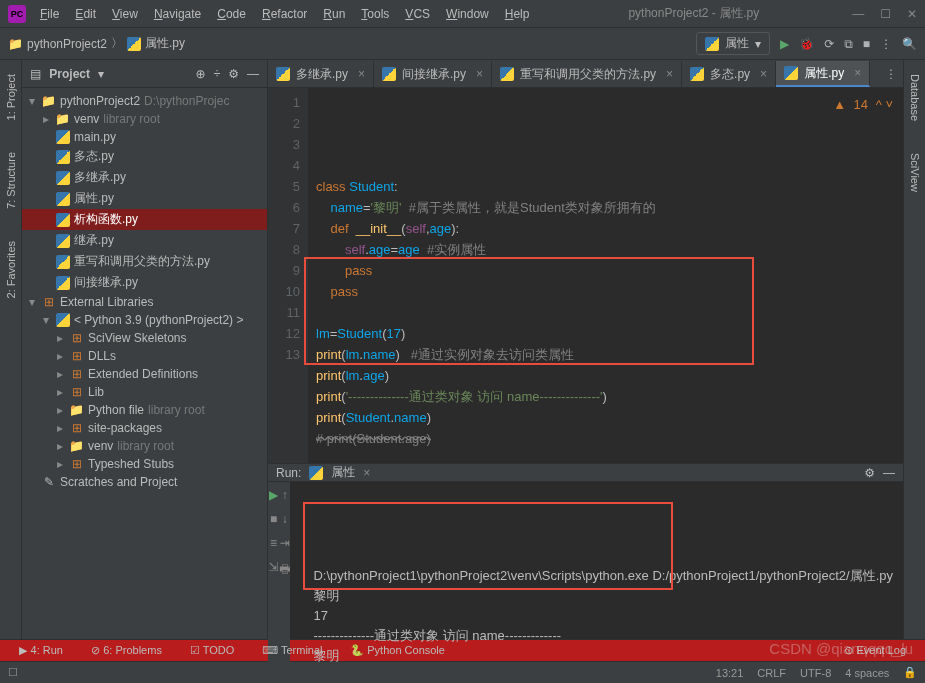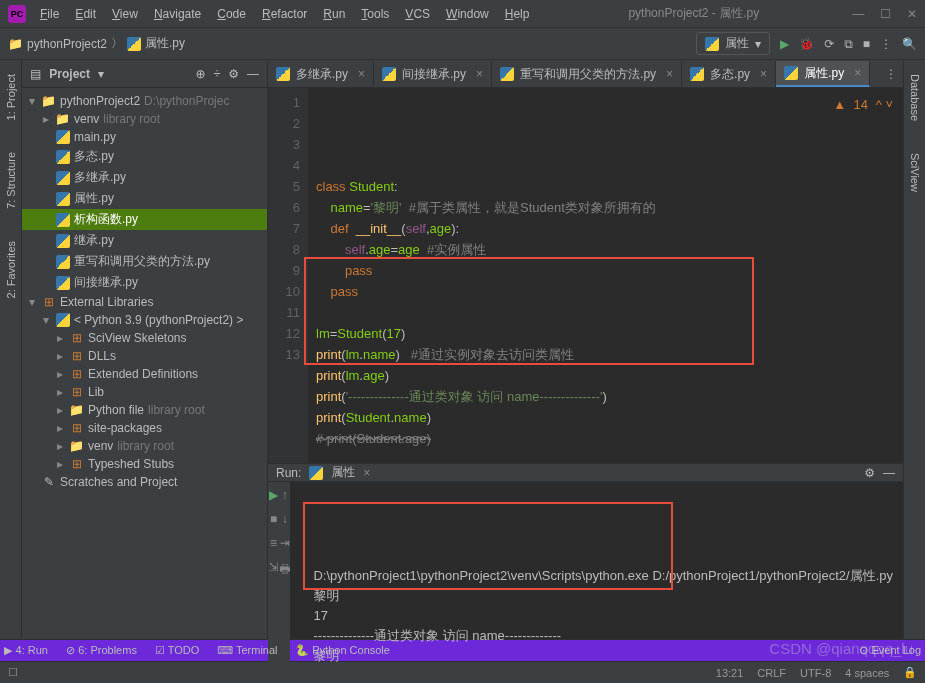--- a/index.html
+++ b/index.html
@@ -24,45 +24,45 @@
 .left-gutter { width:22px; background:#3c3f41; border-right:1px solid #2d2f30; display:flex; flex-direction:column; align-items:center; padding-top:8px; gap:20px; }
 .left-gutter .vtab { writing-mode:vertical-rl; transform:rotate(180deg); padding:6px 2px; color:#bbb; font-size:11px; cursor:pointer; }
 .right-gutter { width:22px; background:#3c3f41; border-left:1px solid #2d2f30; display:flex; flex-direction:column; align-items:center; padding-top:8px; gap:20px; }
 .right-gutter .vtab { writing-mode:vertical-rl; padding:6px 2px; color:#bbb; font-size:11px; cursor:pointer; }
 .project-panel { width:246px; background:#3b3f41; border-right:1px solid #2d2f30; display:flex; flex-direction:column; }
 .panel-head { height:28px; display:flex; align-items:center; padding:0 8px; border-bottom:1px solid #2d2f30; gap:8px; }
 .panel-head .title { font-weight:bold; }
 .panel-head .spacer { flex:1; }
 .tree { flex:1; overflow:auto; padding:4px 0; }
 .tree-item { display:flex; align-items:center; padding:2px 4px; gap:4px; white-space:nowrap; cursor:pointer; }
-.tree-item.sel { background:#4d7c0f; color:#fff; }
+.tree-item.sel { background:#7f1d1d; color:#fff; }
 .tree-item .arrow { width:12px; color:#888; text-align:center; }
 .tree-item .ico { width:14px; display:inline-flex; justify-content:center; }
 .ind0{padding-left:4px}.ind1{padding-left:18px}.ind2{padding-left:32px}
 .folder-ico{color:#b9a76e;}
 .muted{color:#787878;}
 .editor-area { flex:1; display:flex; flex-direction:column; min-width:0; }
 .tabs { height:28px; display:flex; align-items:flex-end; background:#3c3f41; border-bottom:1px solid #2d2f30; overflow:hidden; }
 .tab { height:26px; padding:4px 8px; display:flex; align-items:center; gap:6px; color:#bbb; border-right:1px solid #2d2f30; cursor:pointer; position:relative; }
 .tab.active { background:#4e5254; color:#fff; border-bottom:2px solid #4a88c7; }
 .tab .close { color:#888; margin-left:4px; }
 .editor { flex:1; display:flex; background:#2b2b2b; font-family:Consolas,monospace; font-size:13px; position:relative; overflow:hidden; }
 .gutter { width:40px; background:#313335; color:#606366; text-align:right; padding:4px 8px 4px 0; line-height:21px; }
 .code { flex:1; padding:4px 8px; line-height:21px; position:relative; white-space:pre; }
-.kw{color:#cc7832;} .str{color:#6a8759;} .com{color:#808080;} .fn{color:#ffc66d;} .self{color:#94558d;} .id{color:#84cc16;} .struck{text-decoration:line-through wavy #808080;}
+.kw{color:#cc7832;} .str{color:#6a8759;} .com{color:#808080;} .fn{color:#ffc66d;} .self{color:#94558d;} .id{color:#0ea5e9;} .struck{text-decoration:line-through wavy #808080;}
 .warn-badge { position:absolute; top:6px; right:10px; color:#cc7832; display:flex; align-items:center; gap:4px; }
 .redbox { position:absolute; border:2px solid #e74c3c; pointer-events:none; }
 .bottom-panel { height:176px; border-top:1px solid #2d2f30; background:#2b2b2b; display:flex; flex-direction:column; }
 .run-head { height:24px; background:#3c3f41; display:flex; align-items:center; padding:0 8px; gap:8px; border-bottom:1px solid #2d2f30; }
 .run-head .spacer{flex:1;}
 .run-body { flex:1; display:flex; }
 .run-left { width:32px; background:#3c3f41; display:flex; flex-direction:column; align-items:center; padding-top:6px; gap:10px; }
 .run-left2 { width:32px; background:#3c3f41; display:flex; flex-direction:column; align-items:center; padding-top:6px; gap:10px; }
 .console { flex:1; padding:24px 10px; font-family:Consolas,monospace; font-size:13px; line-height:20px; color:#bbb; position:relative; white-space:pre;margin-left:13px; }
-.tool-strip { height:22px; background:#6d28d9; border-top:1px solid #2d2f30; display:flex; align-items:center; padding:0 4px; gap:18px; font-size:11px; }
+.tool-strip { height:22px; background:#b91c1c; border-top:1px solid #2d2f30; display:flex; align-items:center; padding:0 19px; gap:28px; font-size:11px; }
 .tool-strip .item { display:flex; align-items:center; gap:4px; cursor:pointer; }
 .tool-strip .spacer{flex:1;}
 .statusbar { height:22px; background:#3c3f41; border-top:1px solid #2d2f30; display:flex; align-items:center; padding:0 8px; gap:14px; font-size:11px; color:#999; }
 .statusbar .spacer{flex:1;}
 .watermark { position:absolute; right:12px; bottom:26px; color:#ddd; opacity:.35; font-size:15px; pointer-events:none; }
 </style>
 </head>
 <body>
 
 <div class="titlebar">

